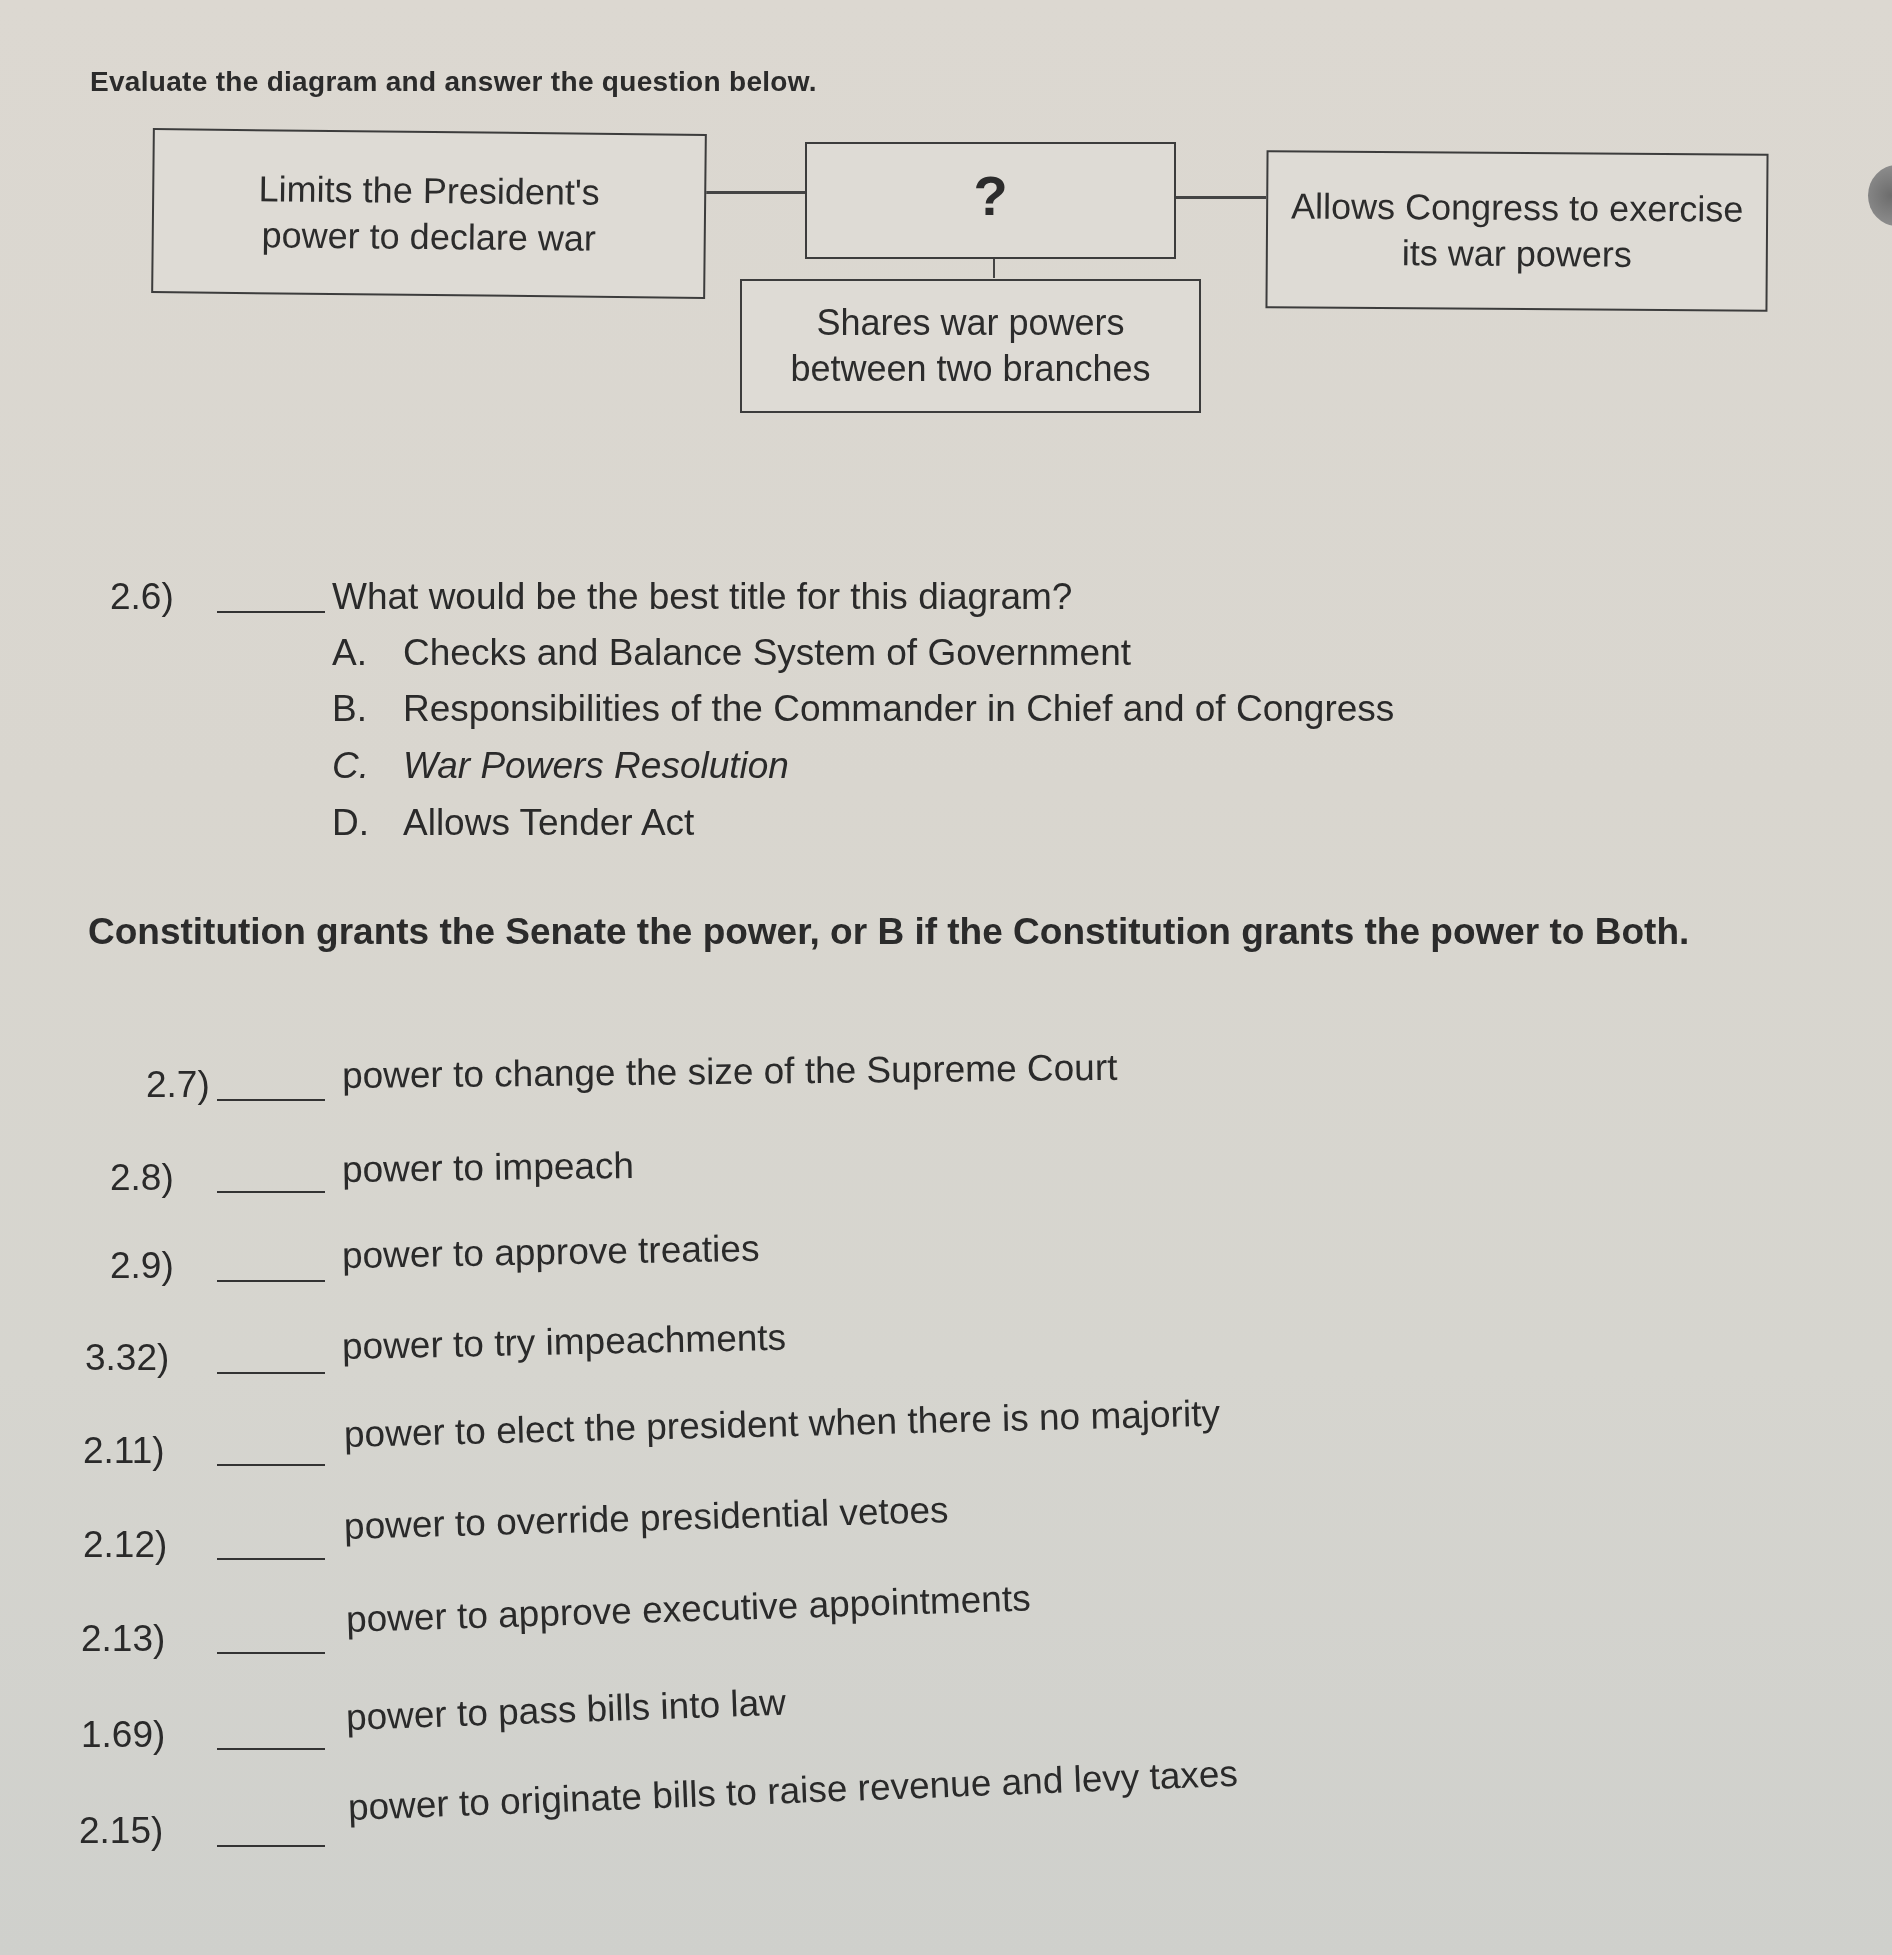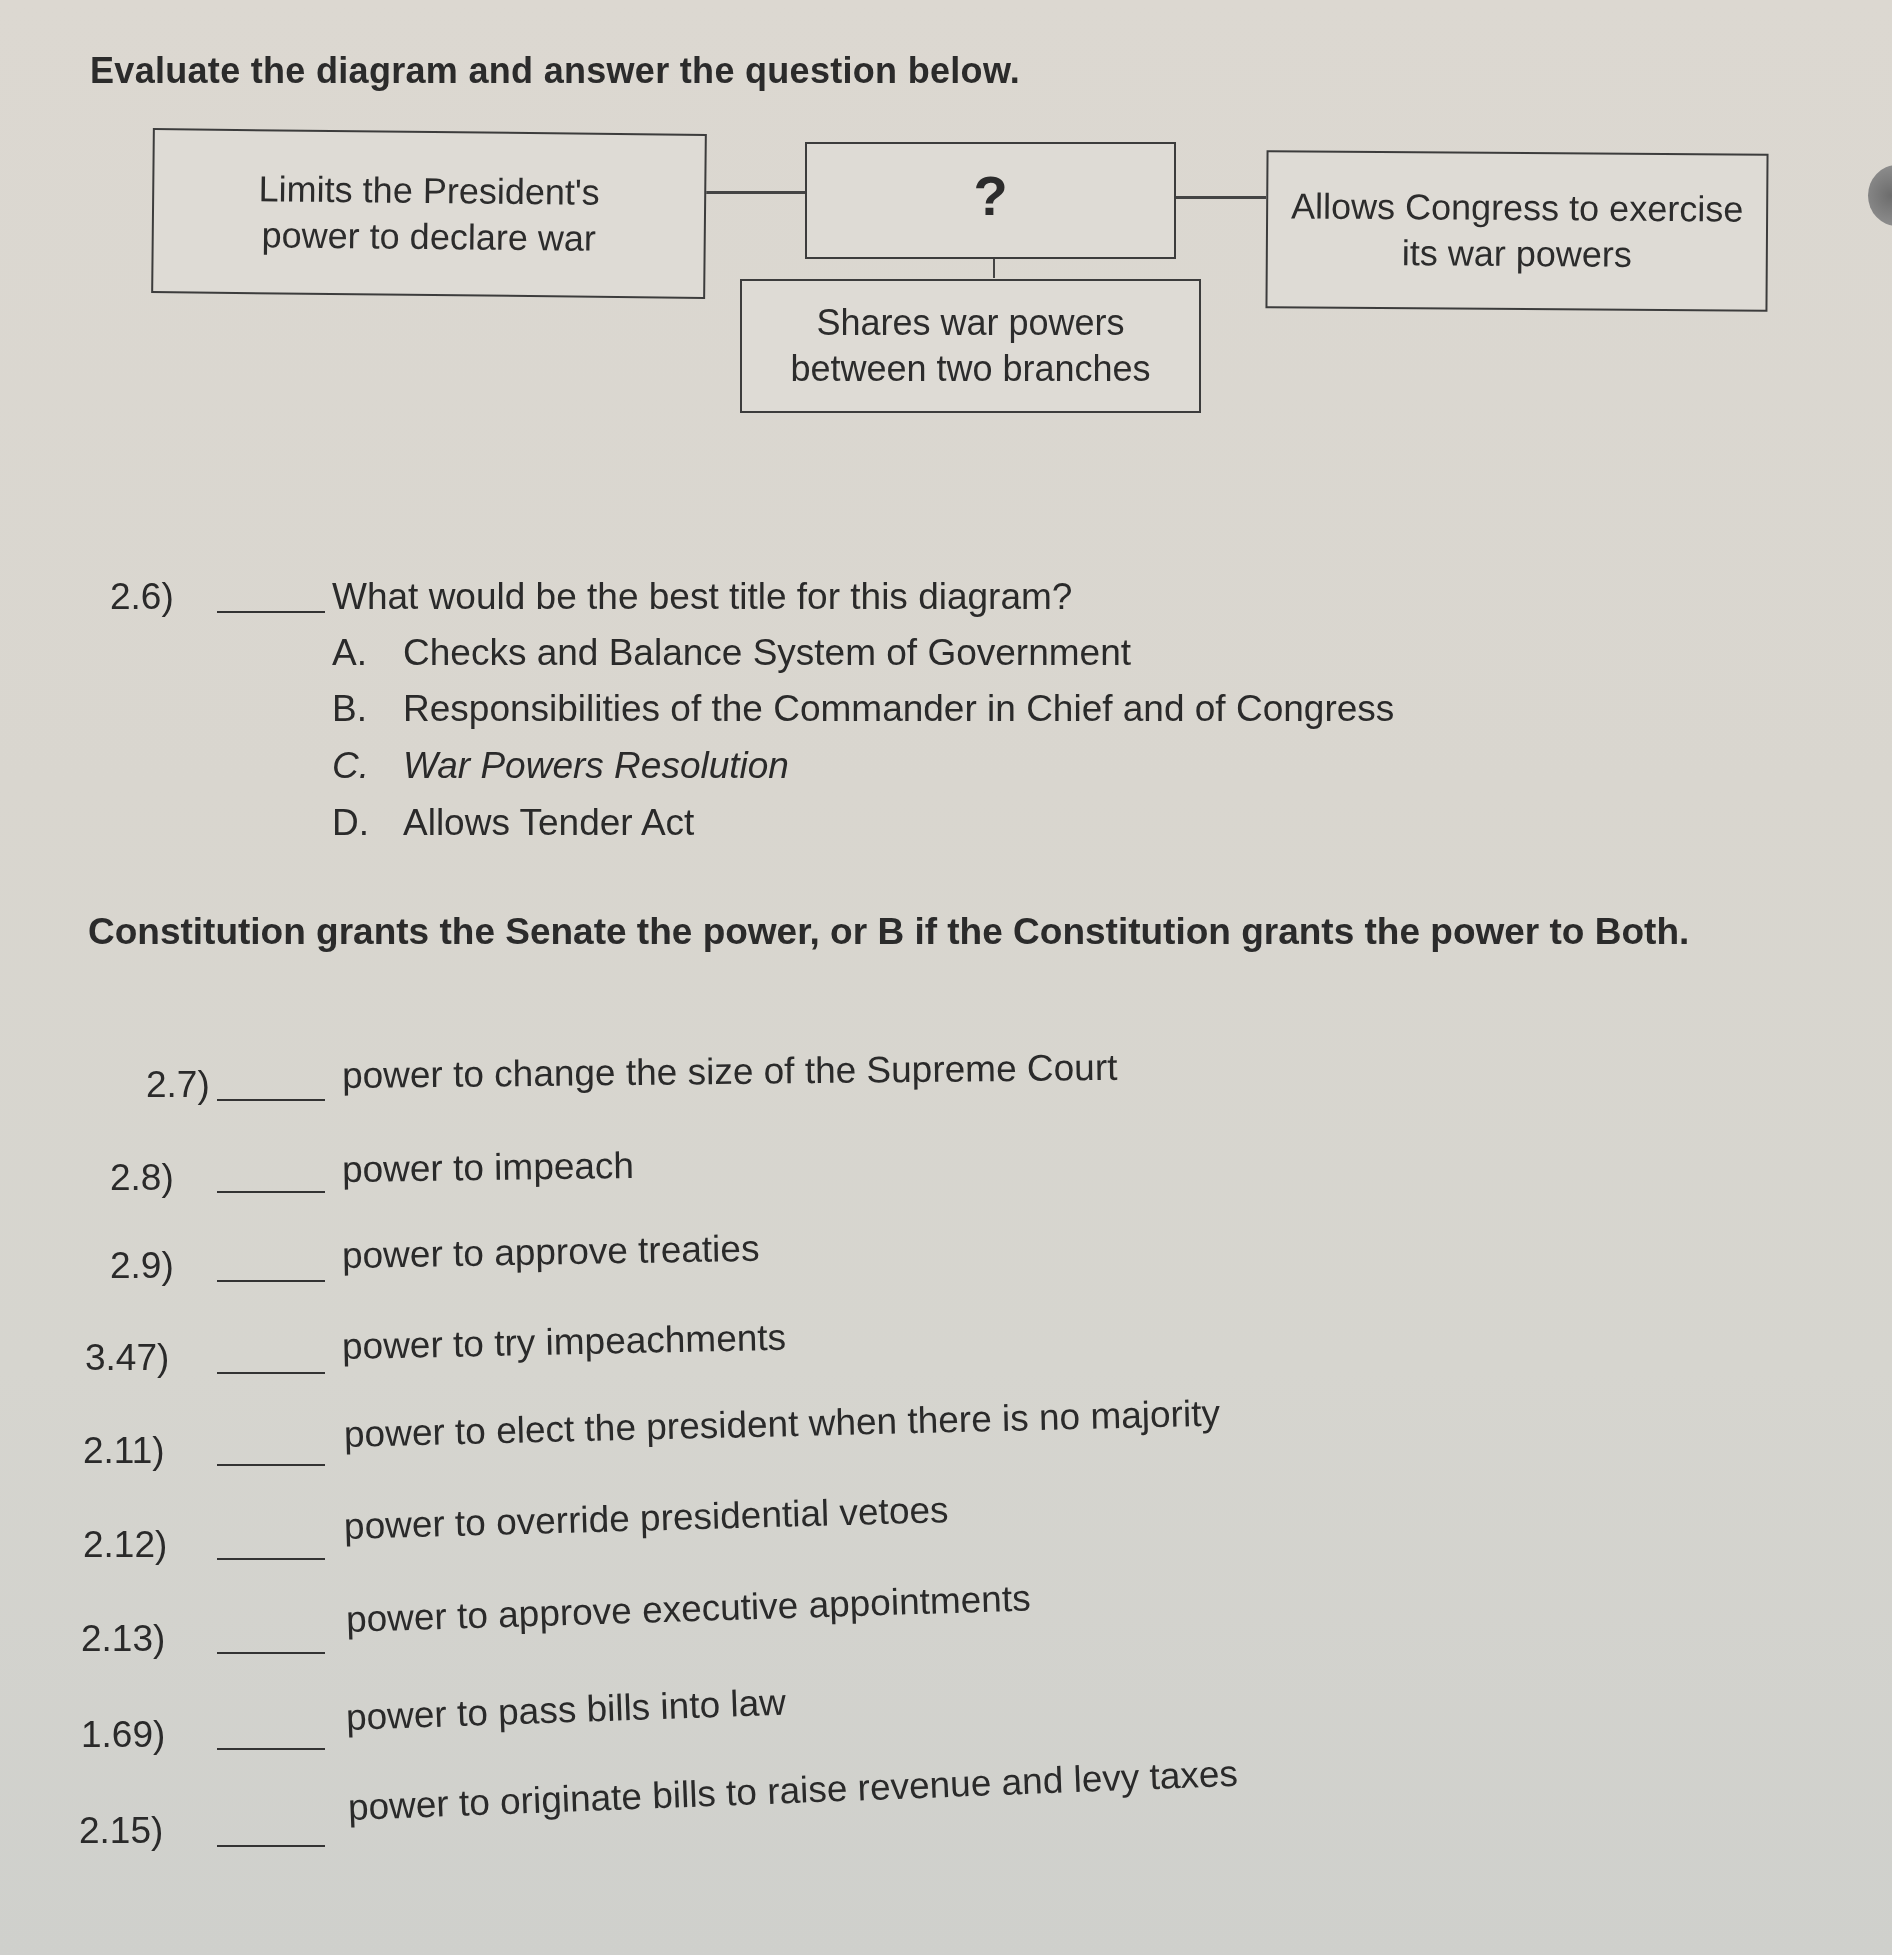--- a/index.html
+++ b/index.html
@@ -6,21 +6,21 @@
     body {
       width: 1893px; height: 1956px; overflow: hidden; position: relative;
       background: linear-gradient(180deg, #dcd8d1 0%, #d9d6cf 40%, #d6d5cf 70%, #cfd0cc 100%);
       font-family: "Liberation Sans", "DejaVu Sans", sans-serif;
       color: #2a2a2a;
     }
     .abs { position: absolute; }
     .instr-bold {
       font-weight: bold; color: #2b2b2b;
     }
-    #instruction-1 { left: 90px; top: 50px; font-size: 36px; letter-spacing: 0.3px; }
+    #instruction-1 { left: 90px; top: 66px; font-size: 28px; letter-spacing: 0.3px; }
     .box {
       position: absolute; border: 2.9px solid #3c3c3c; background: #dedbd5;
       display: flex; align-items: center; justify-content: center; text-align: center;
       font-size: 36px; line-height: 46px; color: #2c2c2c; box-sizing: border-box;
     }
     #box-limits { left: 152px; top: 131px; width: 554px; height: 165px; transform: rotate(0.6deg); }
     #box-question { left: 805px; top: 142px; width: 371px; height: 117px; font-size: 56px; font-weight: bold; padding-bottom: 9.6px; }
     #box-allows { left: 1266px; top: 152px; width: 502px; height: 158px; transform: rotate(0.4deg); }
     #box-shares { left: 740px; top: 279px; width: 461px; height: 134px; }
     .connector { position: absolute; background: #444; }
@@ -101,21 +101,21 @@
 <div class="q-text" style="left:342px; top:1055px; transform:rotate(-0.6deg); transform-origin:left center;">power to change the size of the Supreme Court</div>
 
 <div class="q-num" style="left:110px; top:1157px;">2.8)</div>
 <div class="q-blank" style="left:217px; top:1191px;"></div>
 <div class="q-text" style="left:342px; top:1149px; transform:rotate(-0.8deg); transform-origin:left center;">power to impeach</div>
 
 <div class="q-num" style="left:110px; top:1245px;">2.9)</div>
 <div class="q-blank" style="left:217px; top:1280px;"></div>
 <div class="q-text" style="left:342px; top:1235px; transform:rotate(-1deg); transform-origin:left center;">power to approve treaties</div>
 
-<div class="q-num" style="left:85px; top:1337px;">3.47)</div>
+<div class="q-num" style="left:85px; top:1337px;">3.32)</div>
 <div class="q-blank" style="left:217px; top:1372px;"></div>
 <div class="q-text" style="left:342px; top:1326px; transform:rotate(-1.2deg); transform-origin:left center;">power to try impeachments</div>
 
 <div class="q-num" style="left:83px; top:1430px;">2.11)</div>
 <div class="q-blank" style="left:217px; top:1464px;"></div>
 <div class="q-text" style="left:344px; top:1414px; transform:rotate(-1.4deg); transform-origin:left center;">power to elect the president when there is no majority</div>
 
 <div class="q-num" style="left:83px; top:1524px;">2.12)</div>
 <div class="q-blank" style="left:217px; top:1558px;"></div>
 <div class="q-text" style="left:344px; top:1506px; transform:rotate(-1.6deg); transform-origin:left center;">power to override presidential vetoes</div>

